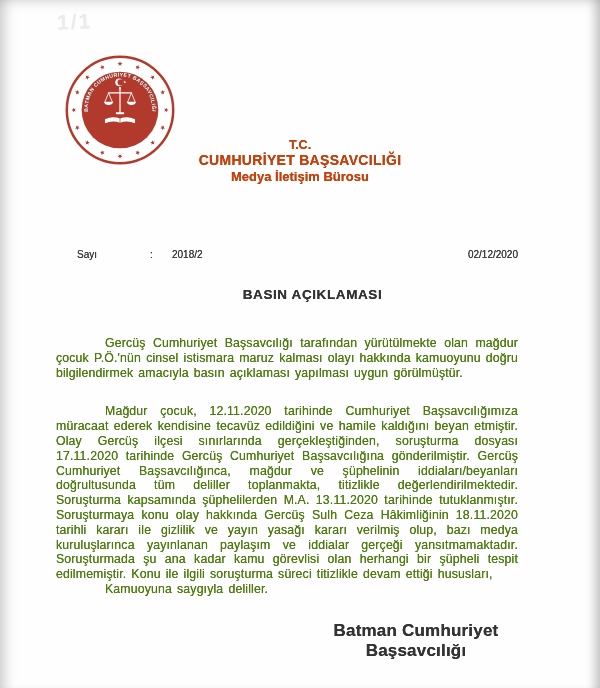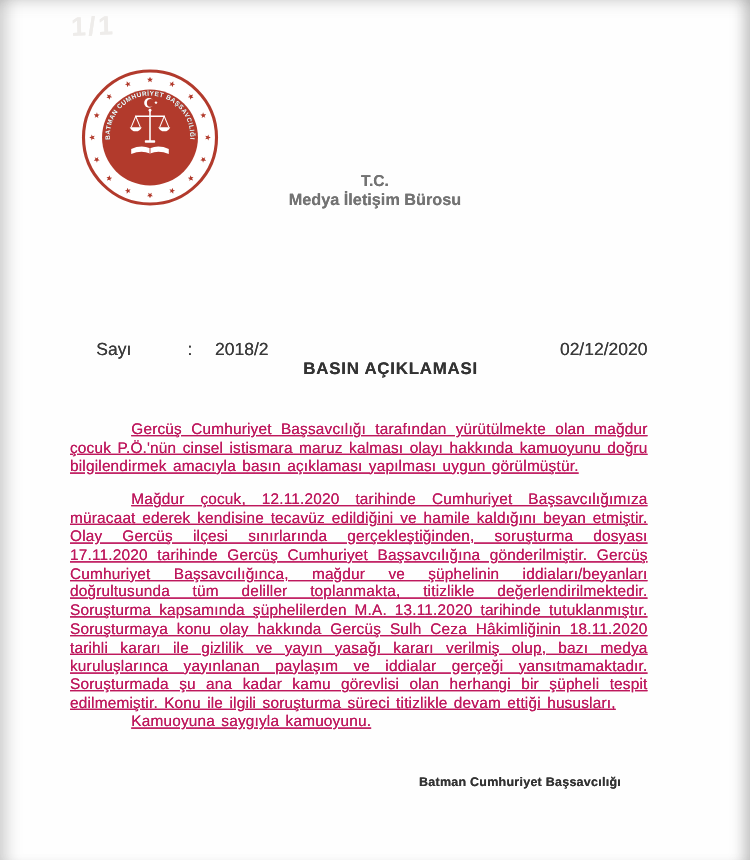--- a/index.html
+++ b/index.html
@@ -18,53 +18,52 @@
   }
   .scan{ text-shadow:0 0 .45px currentColor; }
   .page-number{
     position:absolute;left:57px;top:10px;
     font-size:21px;font-weight:700;color:#eeecea;
     letter-spacing:2px;transform:rotate(-2deg);
   }
   .emblem{position:absolute;left:64px;top:53px;}
   .header{
     position:absolute;left:0;right:0;top:138px;
-    text-align:center;font-weight:700;color:#737373;
+    text-align:center;font-weight:700;color:#c2410c;
   }
   .header .h1{font-size:12.5px;line-height:14px;}
   .header .h2{font-size:13px;line-height:15px;letter-spacing:.4px;}
   .header .h3{font-size:14px;line-height:17px;letter-spacing:.3px;}
   .header .h4{font-size:13px;line-height:15px;}
   .meta{
     position:absolute;left:77px;right:82px;top:249px;
     display:flex;align-items:baseline;
-    font-size:14px;color:#3a3a3a;margin-top:22px;
+    font-size:10px;color:#3a3a3a;
   }
   .meta .lbl{display:inline-block;width:73px;}
   .meta .colon{display:inline-block;width:22px;}
   .meta .date{margin-left:auto;}
   .doc-title{
     position:absolute;left:0;right:0;top:287px;
     text-align:center;font-size:13.5px;font-weight:700;
     letter-spacing:.6px;color:#333;padding-left:25px;
   }
   .body-text{
     position:absolute;left:56px;top:336px;width:462px;
     font-size:12.3px;line-height:14.8px;
     text-align:justify;
     word-spacing:1.5px;letter-spacing:.15px;
-    color:#be185d;
-    text-decoration:underline;
+    color:#4d7c0f;
   }
   .body-text p{margin:0;text-indent:49px;}
-  .body-text p + p{margin-top:12px;}
+  .body-text p + p{margin-top:24px;}
   .closing{text-indent:49px;text-align:left;}
   .signature{
     position:absolute;left:306px;top:621px;width:220px;
-    text-align:center;font-size:10px;font-weight:700;color:#333;
+    text-align:center;font-size:17px;font-weight:700;color:#333;
     letter-spacing:.2px;
   }
 </style>
 </head>
 <body>
 
 <div class="page scan">
 
   <div class="page-number">1/1</div>
 
@@ -121,33 +120,34 @@
     </g>
 
     <g>
       <path d="M39.5,62.8 Q 47,59.6 54,62.2 Q 61,59.6 68.5,62.8 L 68.5,66.8 Q 61,63.6 54,66.3 Q 47,63.6 39.5,66.8 Z" fill="#ffffff"></path>
       <line x1="54" y1="62.2" x2="54" y2="66.3" stroke="#b23a2c" stroke-width="0.7"></line>
     </g>
   </svg>
 
   <div class="header">
     <div class="h1">T.C.</div>
+    <div class="h3">CUMHURİYET BAŞSAVCILIĞI</div>
     <div class="h4">Medya İletişim Bürosu</div>
   </div>
 
   <div class="meta">
     <span class="lbl">Sayı</span>
     <span class="colon">:</span>
     <span class="val">2018/2</span>
     <span class="date">02/12/2020</span>
   </div>
 
   <div class="doc-title">BASIN AÇIKLAMASI</div>
 
   <div class="body-text">
     <p>Gercüş Cumhuriyet Başsavcılığı tarafından yürütülmekte olan mağdur çocuk P.Ö.'nün cinsel istismara maruz kalması olayı hakkında kamuoyunu doğru bilgilendirmek amacıyla basın açıklaması yapılması uygun görülmüştür.</p>
     <p>Mağdur çocuk, 12.11.2020 tarihinde Cumhuriyet Başsavcılığımıza müracaat ederek kendisine tecavüz edildiğini ve hamile kaldığını beyan etmiştir. Olay Gercüş ilçesi sınırlarında gerçekleştiğinden, soruşturma dosyası 17.11.2020 tarihinde Gercüş Cumhuriyet Başsavcılığına gönderilmiştir. Gercüş Cumhuriyet Başsavcılığınca, mağdur ve şüphelinin iddiaları/beyanları doğrultusunda tüm deliller toplanmakta, titizlikle değerlendirilmektedir. Soruşturma kapsamında şüphelilerden M.A. 13.11.2020 tarihinde tutuklanmıştır. Soruşturmaya konu olay hakkında Gercüş Sulh Ceza Hâkimliğinin 18.11.2020 tarihli kararı ile gizlilik ve yayın yasağı kararı verilmiş olup, bazı medya kuruluşlarınca yayınlanan paylaşım ve iddialar gerçeği yansıtmamaktadır. Soruşturmada şu ana kadar kamu görevlisi olan herhangi bir şüpheli tespit edilmemiştir. Konu ile ilgili soruşturma süreci titizlikle devam ettiği hususları,</p>
-    <div class="closing">Kamuoyuna saygıyla kamuoyunu.</div>
+    <div class="closing">Kamuoyuna saygıyla deliller.</div>
   </div>
 
   <div class="signature">Batman Cumhuriyet Başsavcılığı</div>
 
 </div>
 
 </body></html>

